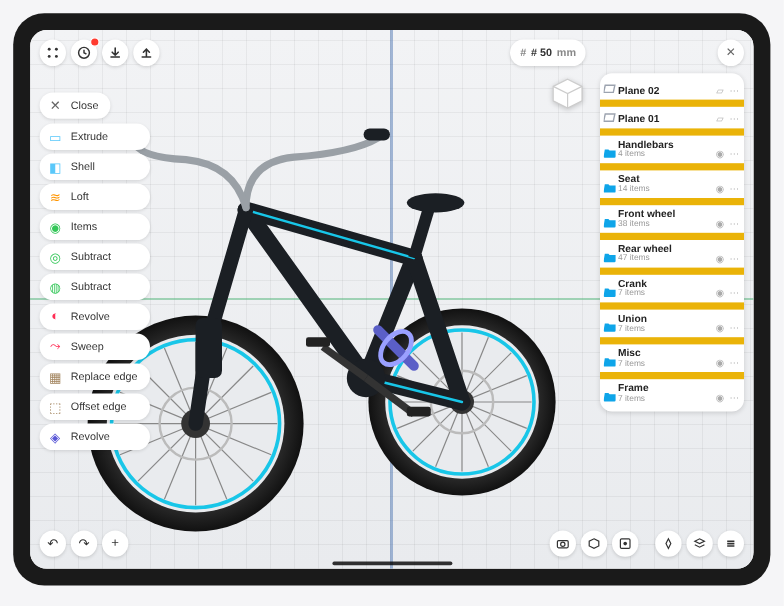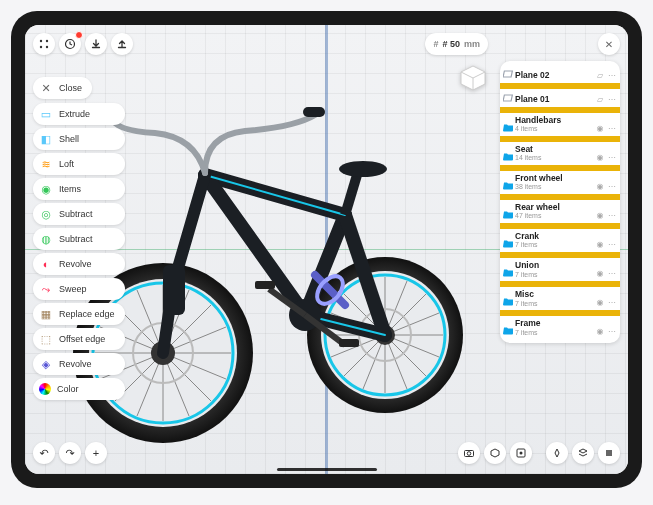--- a/index.html
+++ b/index.html
@@ -266,24 +266,20 @@
           <span>Replace edge</span>
         </div>
         <div class="tool">
           <span class="ico" style="color: rgb(162, 132, 94);">⬚</span>
           <span>Offset edge</span>
         </div>
         <div class="tool">
           <span class="ico" style="color: rgb(88, 86, 214);">◈</span>
           <span>Revolve</span>
         </div>
-        <div class="tool">
-          <span class="ico" style="background: conic-gradient(red, orange, yellow, green, cyan, blue, magenta, red); border-radius: 50%; width: 12px; height: 12px;"></span>
-          <span>Color</span>
-        </div>
       </div>
 
     <div class="outline" id="outline">
         <div class="outline-item">
           <span class="oi-icon">
             <svg width="12" height="12" viewBox="0 0 12 12">
               <rect x="2" y="3" width="8" height="6" fill="none" stroke="#9ca3af" stroke-width="1.2" transform="skewX(-12)"></rect>
             </svg>
           </span>
           <div class="oi-text">

